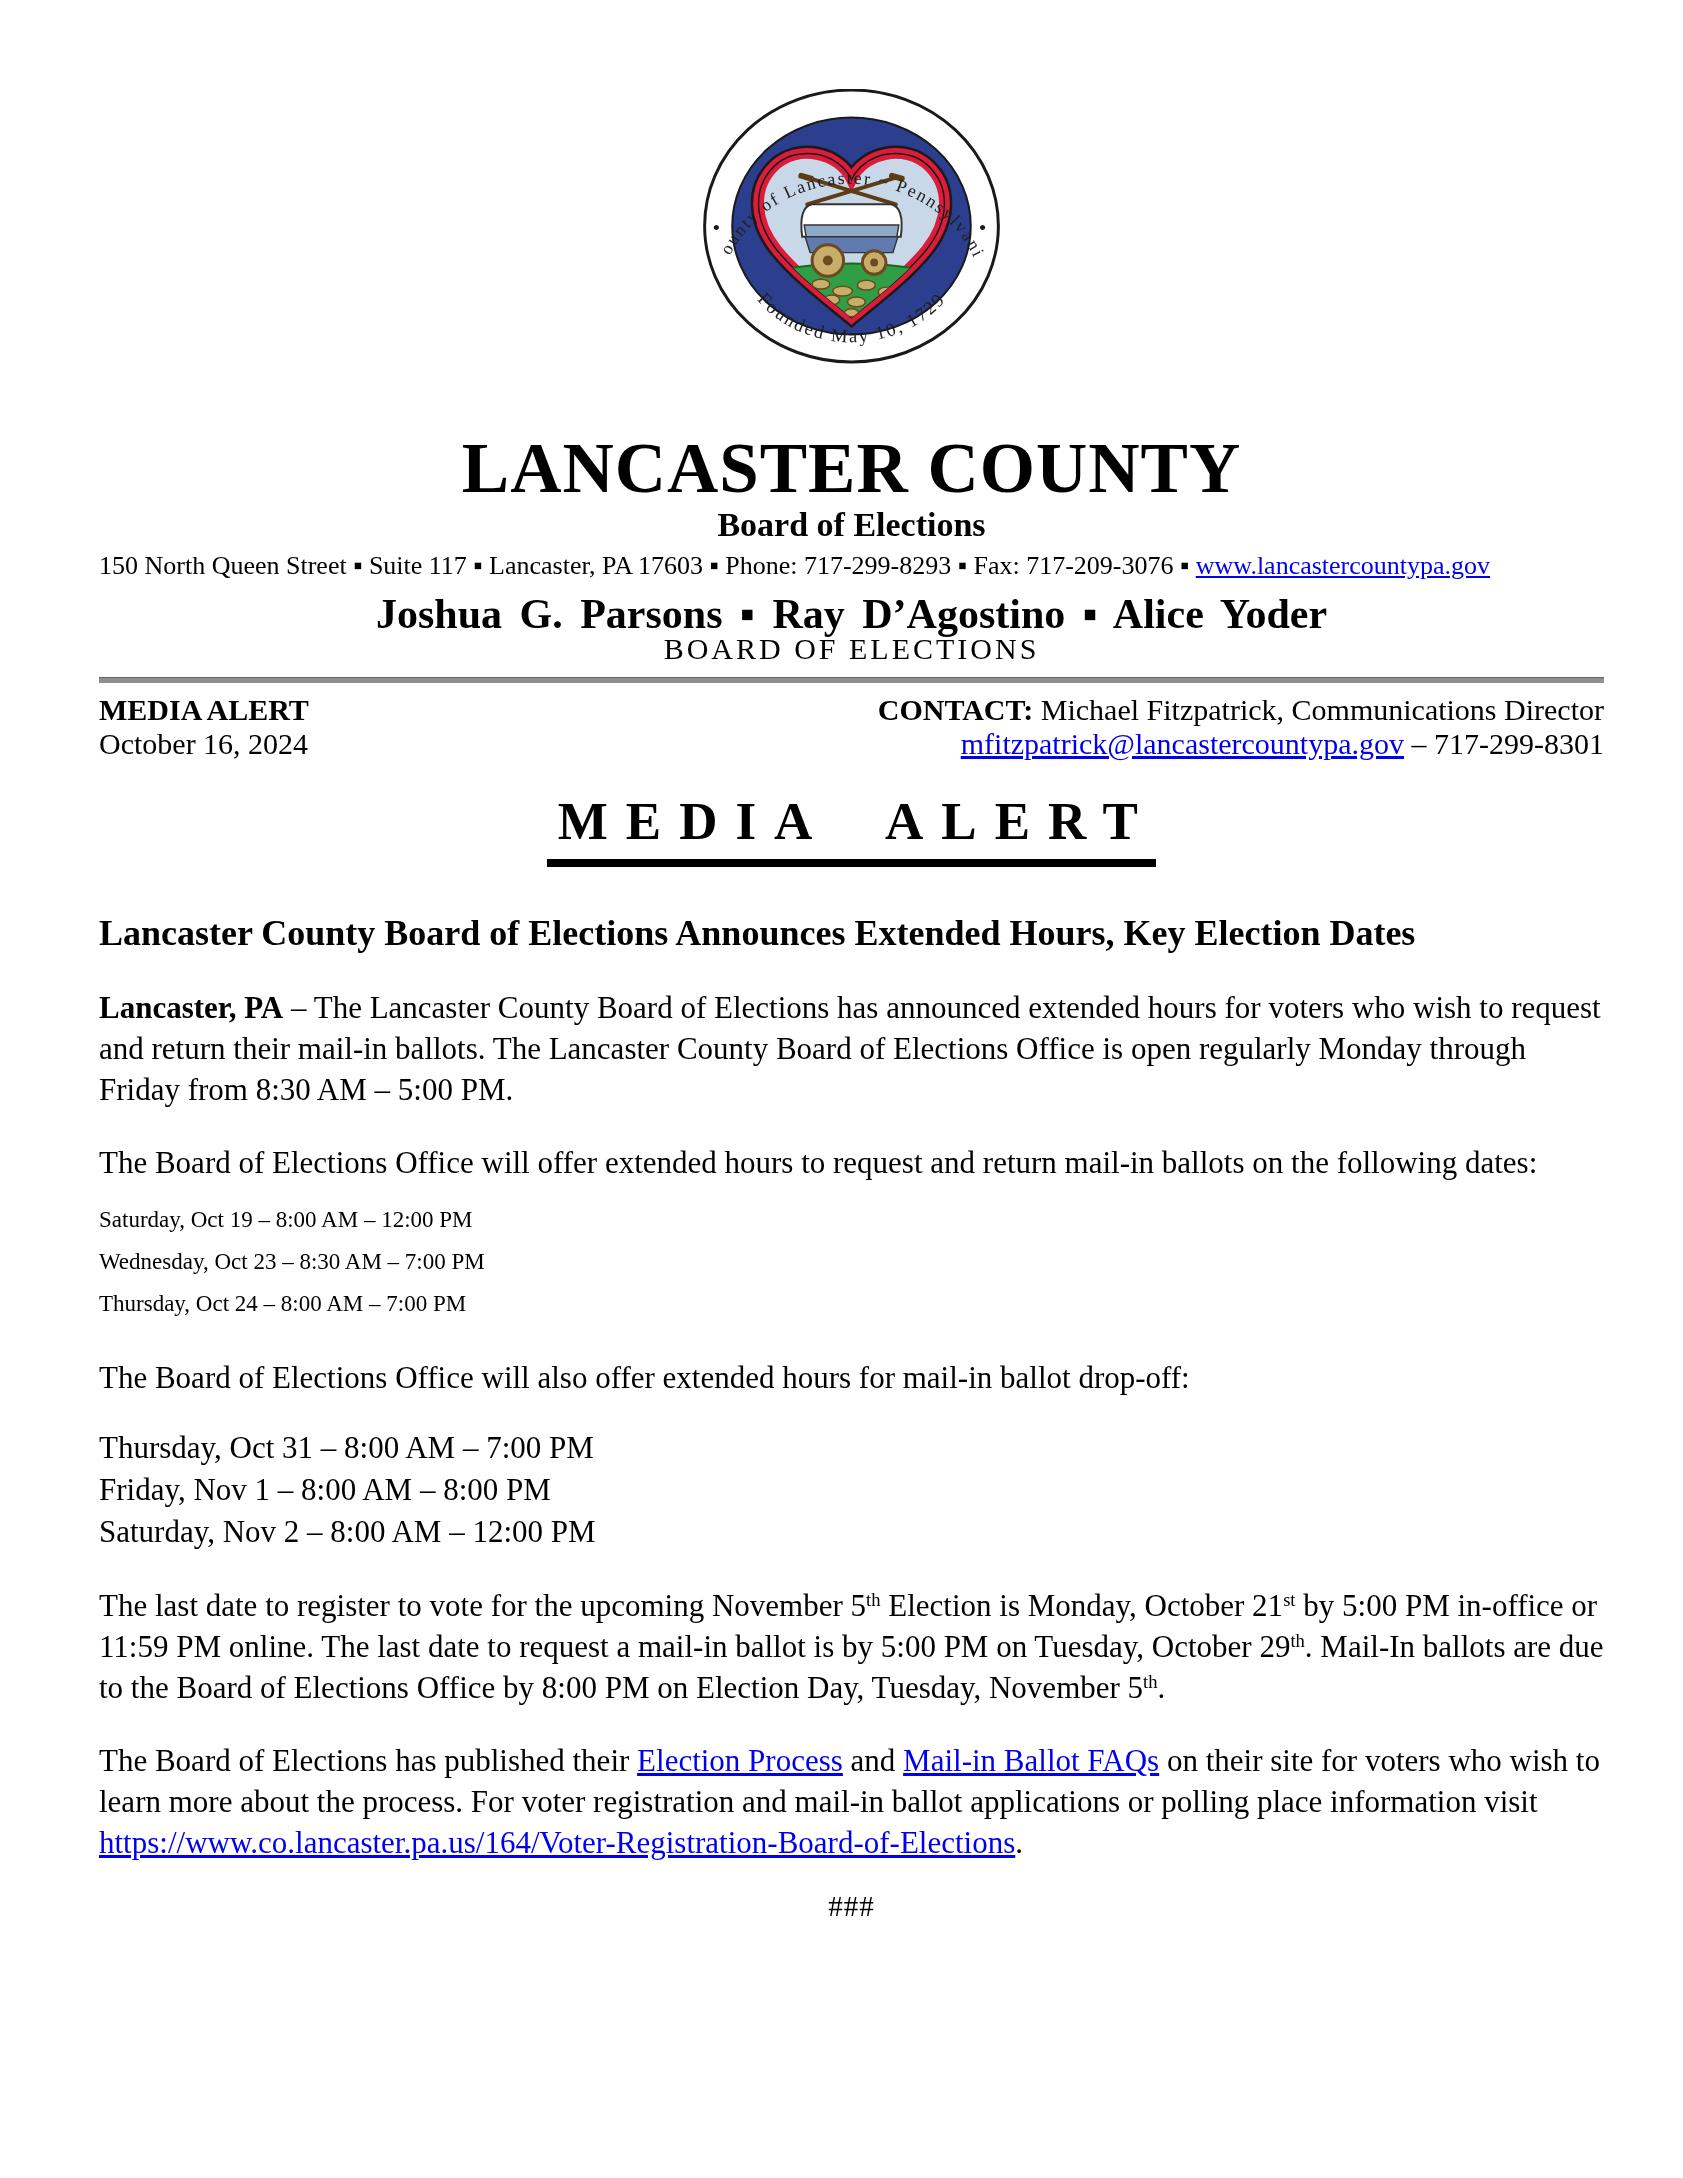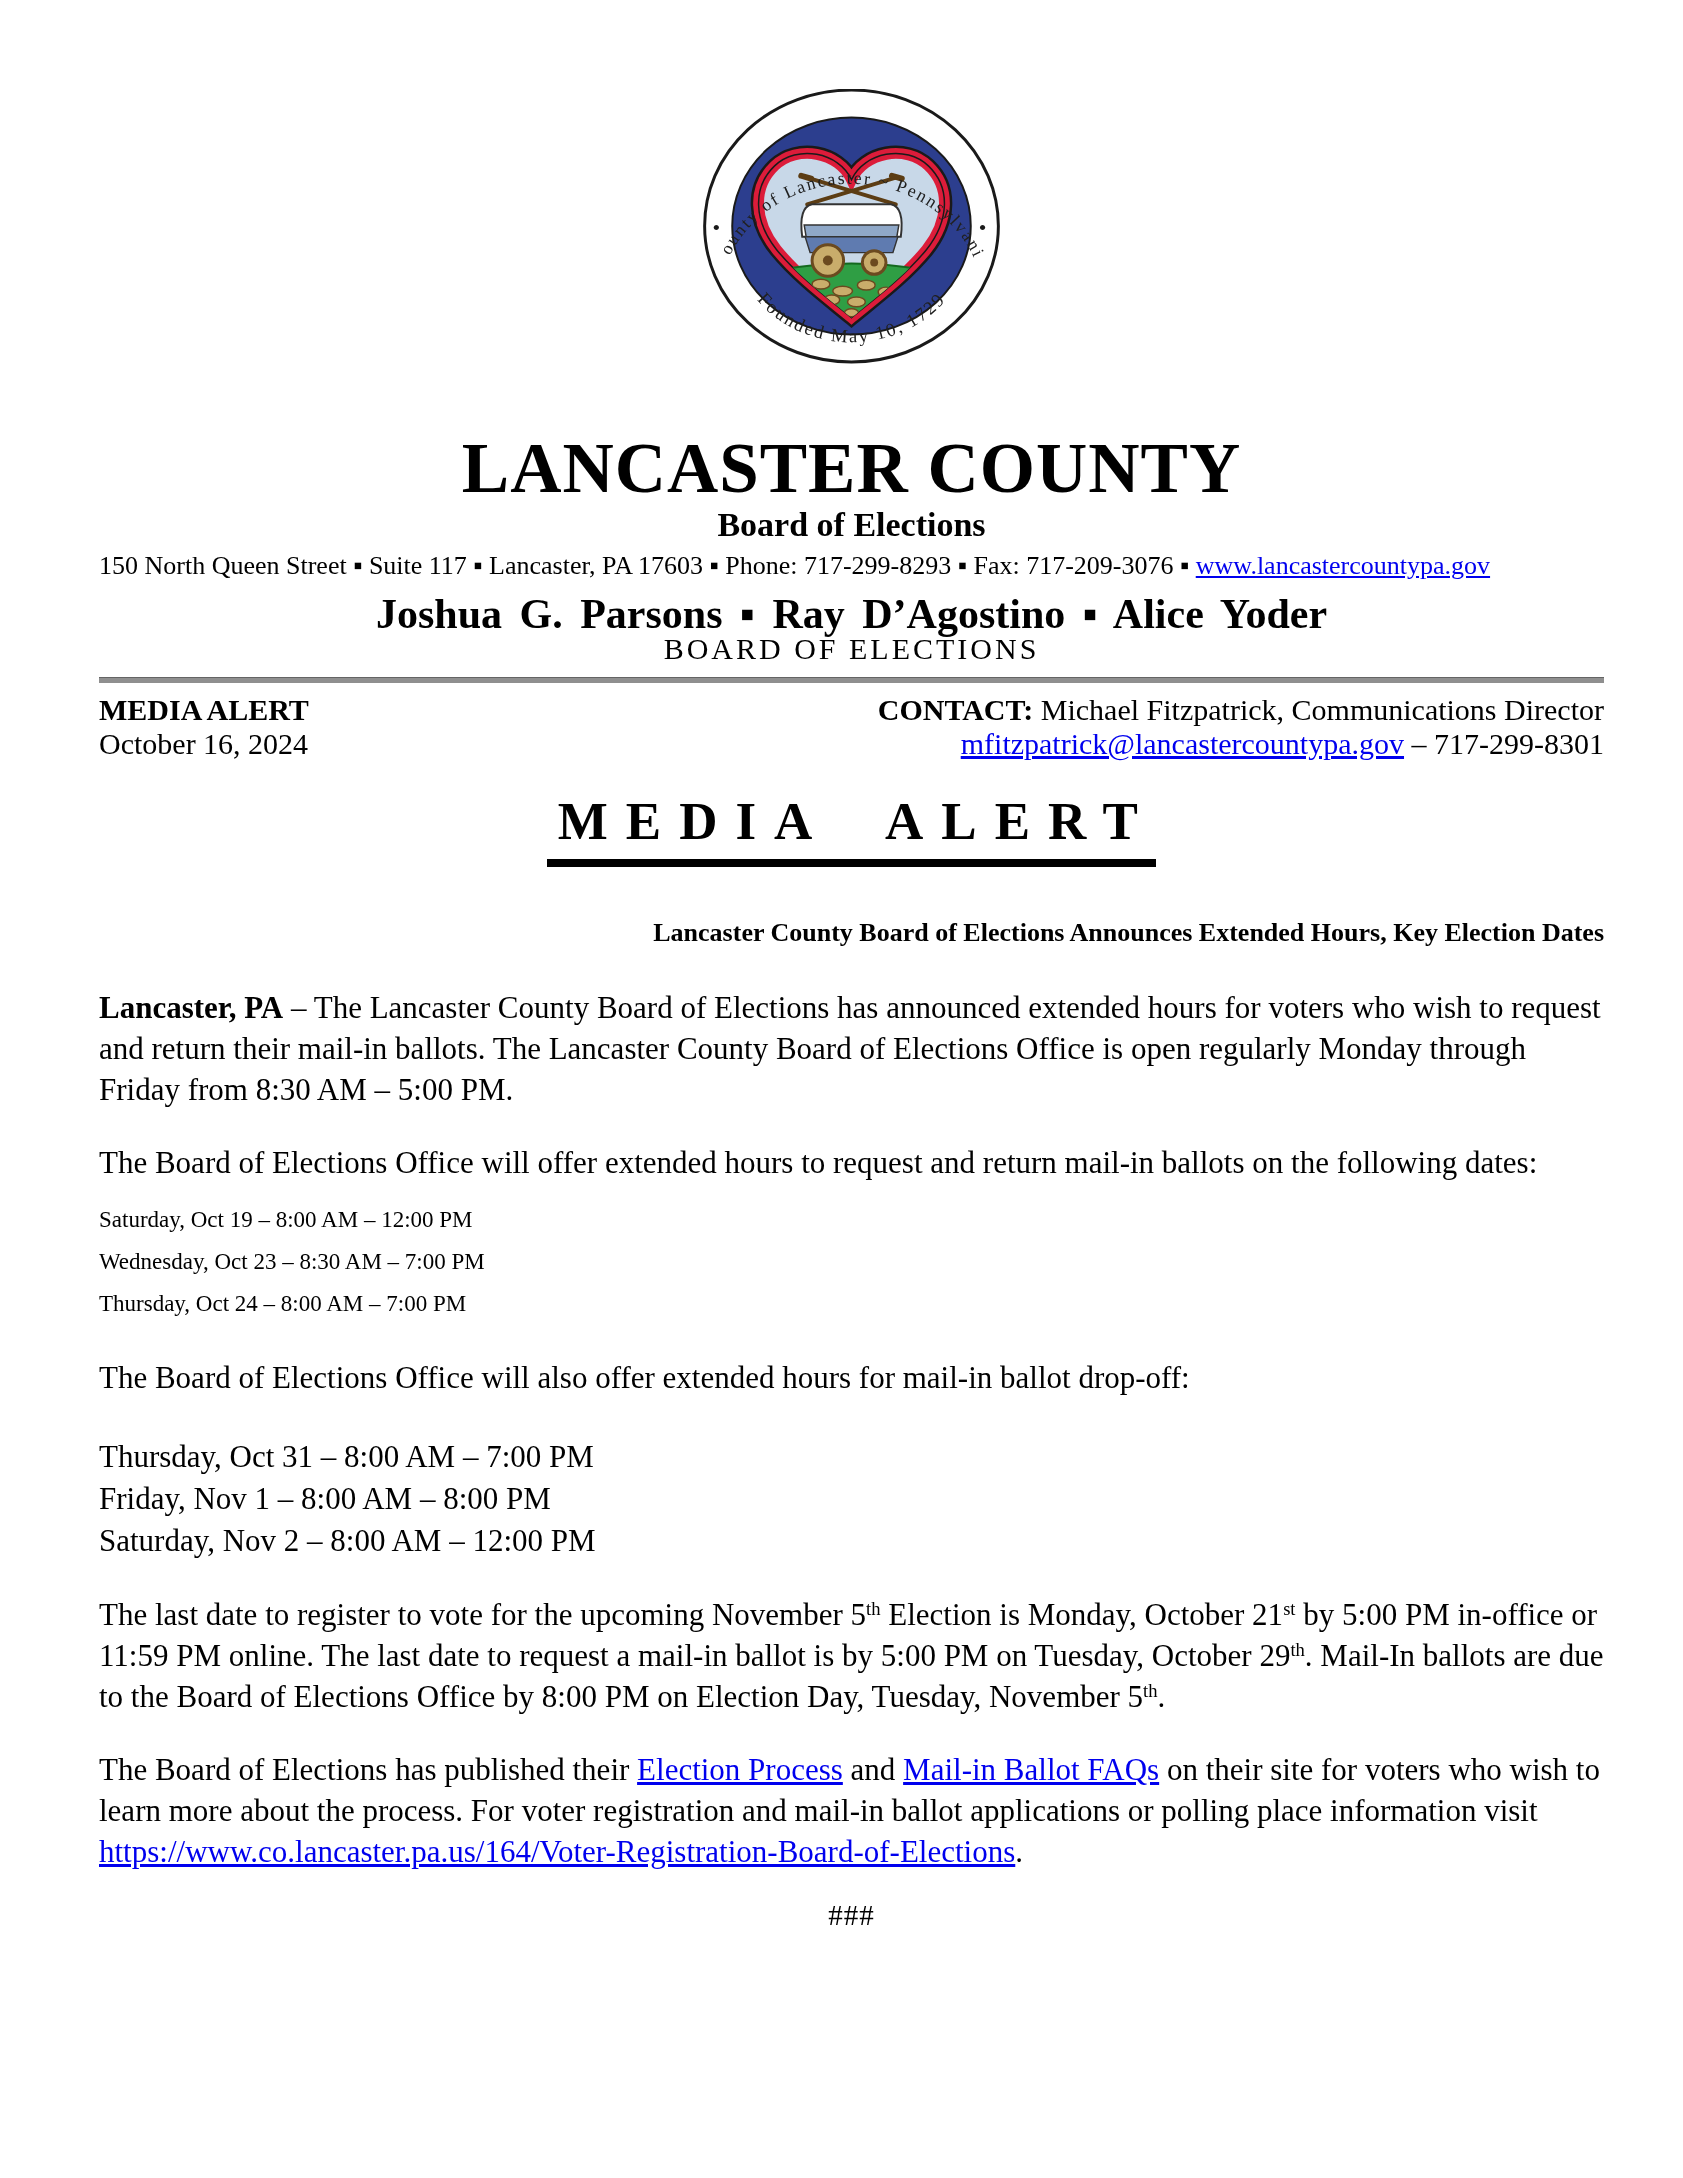--- a/index.html
+++ b/index.html
@@ -32,29 +32,29 @@
 
   
   .big-alert { text-align:center; margin-top:30px; }
   .big-alert .underlined {
     display:inline-block;
     font-size:53px; font-weight:bold;
     letter-spacing:0.34em; word-spacing:0.55em;
     padding:0 0 8px 0.2em;
     border-bottom:8px solid #000;
   }
-  .headline { text-align:right; font-size:26px; line-height:44px; font-weight:bold; margin-top:44px; }
+  .headline { text-align:left; font-size:36px; line-height:44px; font-weight:bold; margin-top:44px; }
 
   
   .para    { font-size:31px; line-height:41px; margin:32px 0 0 0; }
   .para + .para { }
   .cols    { display:flex; margin-top:16px; font-size:23px; line-height:42px; }
   .col-left{ width:785px; }
   .date-line { display:block; }
-  .date-list { margin-top:38px; font-size:31px; line-height:42px; }
+  .date-list { margin-top:29px; font-size:31px; line-height:42px; }
   .closing { text-align:center; font-size:29px; line-height:34px; margin-top:26px; letter-spacing:1px; }
 
   .lnk { color:#0000EE; text-decoration:underline; cursor:pointer; }
   sup { font-size:0.6em; vertical-align:baseline; position:relative; top:-0.55em; line-height:0; }
 
   
   .seal-arc-text { font-family:"Liberation Serif","DejaVu Serif",serif; fill:#202020; }
 </style>
 </head>
 <body>

